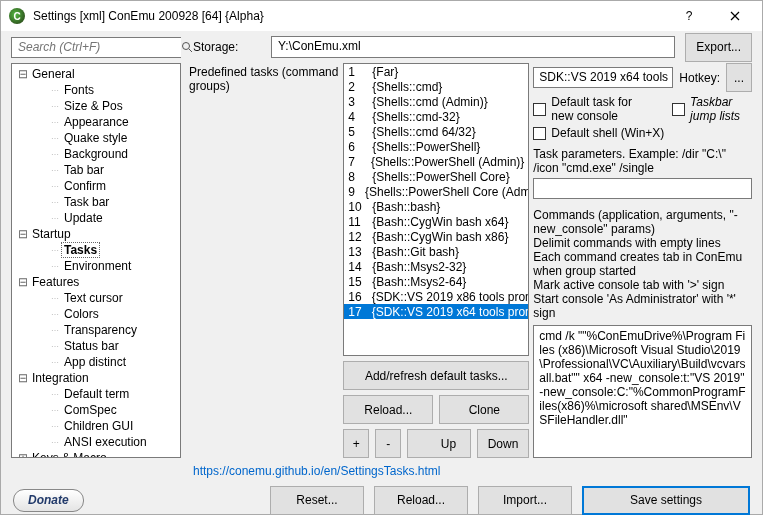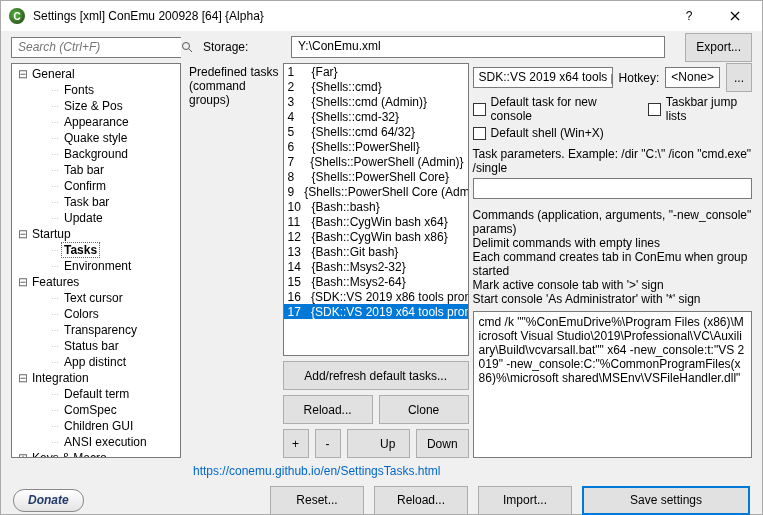--- a/index.html
+++ b/index.html
@@ -2,21 +2,21 @@
 <html><head>
 <meta charset="utf-8">
 <style>
 * { box-sizing: border-box; font-family: "Segoe UI", Tahoma, sans-serif; font-size: 12px; }
 html, body { margin: 0; padding: 0; background: #fff; }
 .window { width: 763px; height: 515px; border: 1px solid #aaa; box-shadow: 0 4px 20px rgba(0,0,0,0.2); position: relative; background: #f0f0f0; }
 .titlebar { height: 30px; background: #fff; display: flex; align-items: center; padding: 0 4px 0 8px; }
 .titlebar .app-icon { width: 16px; height: 16px; border-radius: 50%; background: radial-gradient(circle at 40% 40%, #5b4, #231); flex: none; display:flex; align-items:center; justify-content:center; color:#fff; font-size:10px; font-weight:bold;}
 .titlebar .title { margin-left: 8px; flex: 1; color: #000; }
 .titlebar .ctrl { width: 46px; height: 30px; display: flex; align-items: center; justify-content: center; color: #000; }
-.top-row { display: flex; align-items: center; height: 32px; padding: 4px 10px; gap: 20px; }
+.top-row { display: flex; align-items: center; height: 32px; padding: 4px 10px; gap: 10px; }
 .storage-lbl { width: 174px; padding-left:2px;}
 .storage-input { flex: 1; height: 22px; border: 1px solid #7a7a7a; background: #fff; padding: 2px 6px; }
 
 .main { display: flex; height: 395px; }
 .sidebar { width: 180px; padding: 0 0 0 10px; display:flex; flex-direction:column; }
 .search-wrap { display:flex; border: 1px solid #7a7a7a; background: #fff; height: 21px; margin-bottom:4px; }
 .search-wrap input { border: 0; outline: none; padding: 2px 6px; flex:1; font-style: italic; color: #666; }
 .search-wrap .ic { width: 20px; display:flex; align-items:center; justify-content:center; color:#555;}
 .tree { flex:1; border: 1px solid #7a7a7a; background: #fff; overflow: auto; padding: 2px 0; }
 .tree-item { display:flex; align-items:center; height:16px; white-space:nowrap;}
@@ -327,29 +327,28 @@
             <div class="btn small">-</div>
             <div class="btn" style="flex:1;padding-left:29px;">Up</div>
             <div class="btn" style="flex:1;">Down</div>
           </div>
         </div>
 
         <div class="right-col">
           <div class="row">
             <div class="textbox small">SDK::VS 2019 x64 tools prompt</div>
             <span class="label">Hotkey:</span>
-            <div class="textbox hotkey-box">&lt;None&gt;</div>
             <div class="btn small ellipsis-btn">...</div>
           </div>
           <div class="row" style="gap:20px;">
             <label class="row" style="gap:5px;">
                 <span class="chk"></span>
                 <span>Default task for new console</span>
               </label>
-            <label class="row" style="gap:5px;">
+            <label class="row" style="gap:5px;font-style:italic;">
                 <span class="chk"></span>
                 <span>Taskbar jump lists</span>
               </label>
           </div>
           <div class="row">
             <label class="row" style="gap:5px;">
                 <span class="chk"></span>
                 <span>Default shell (Win+X)</span>
               </label>
           </div>

